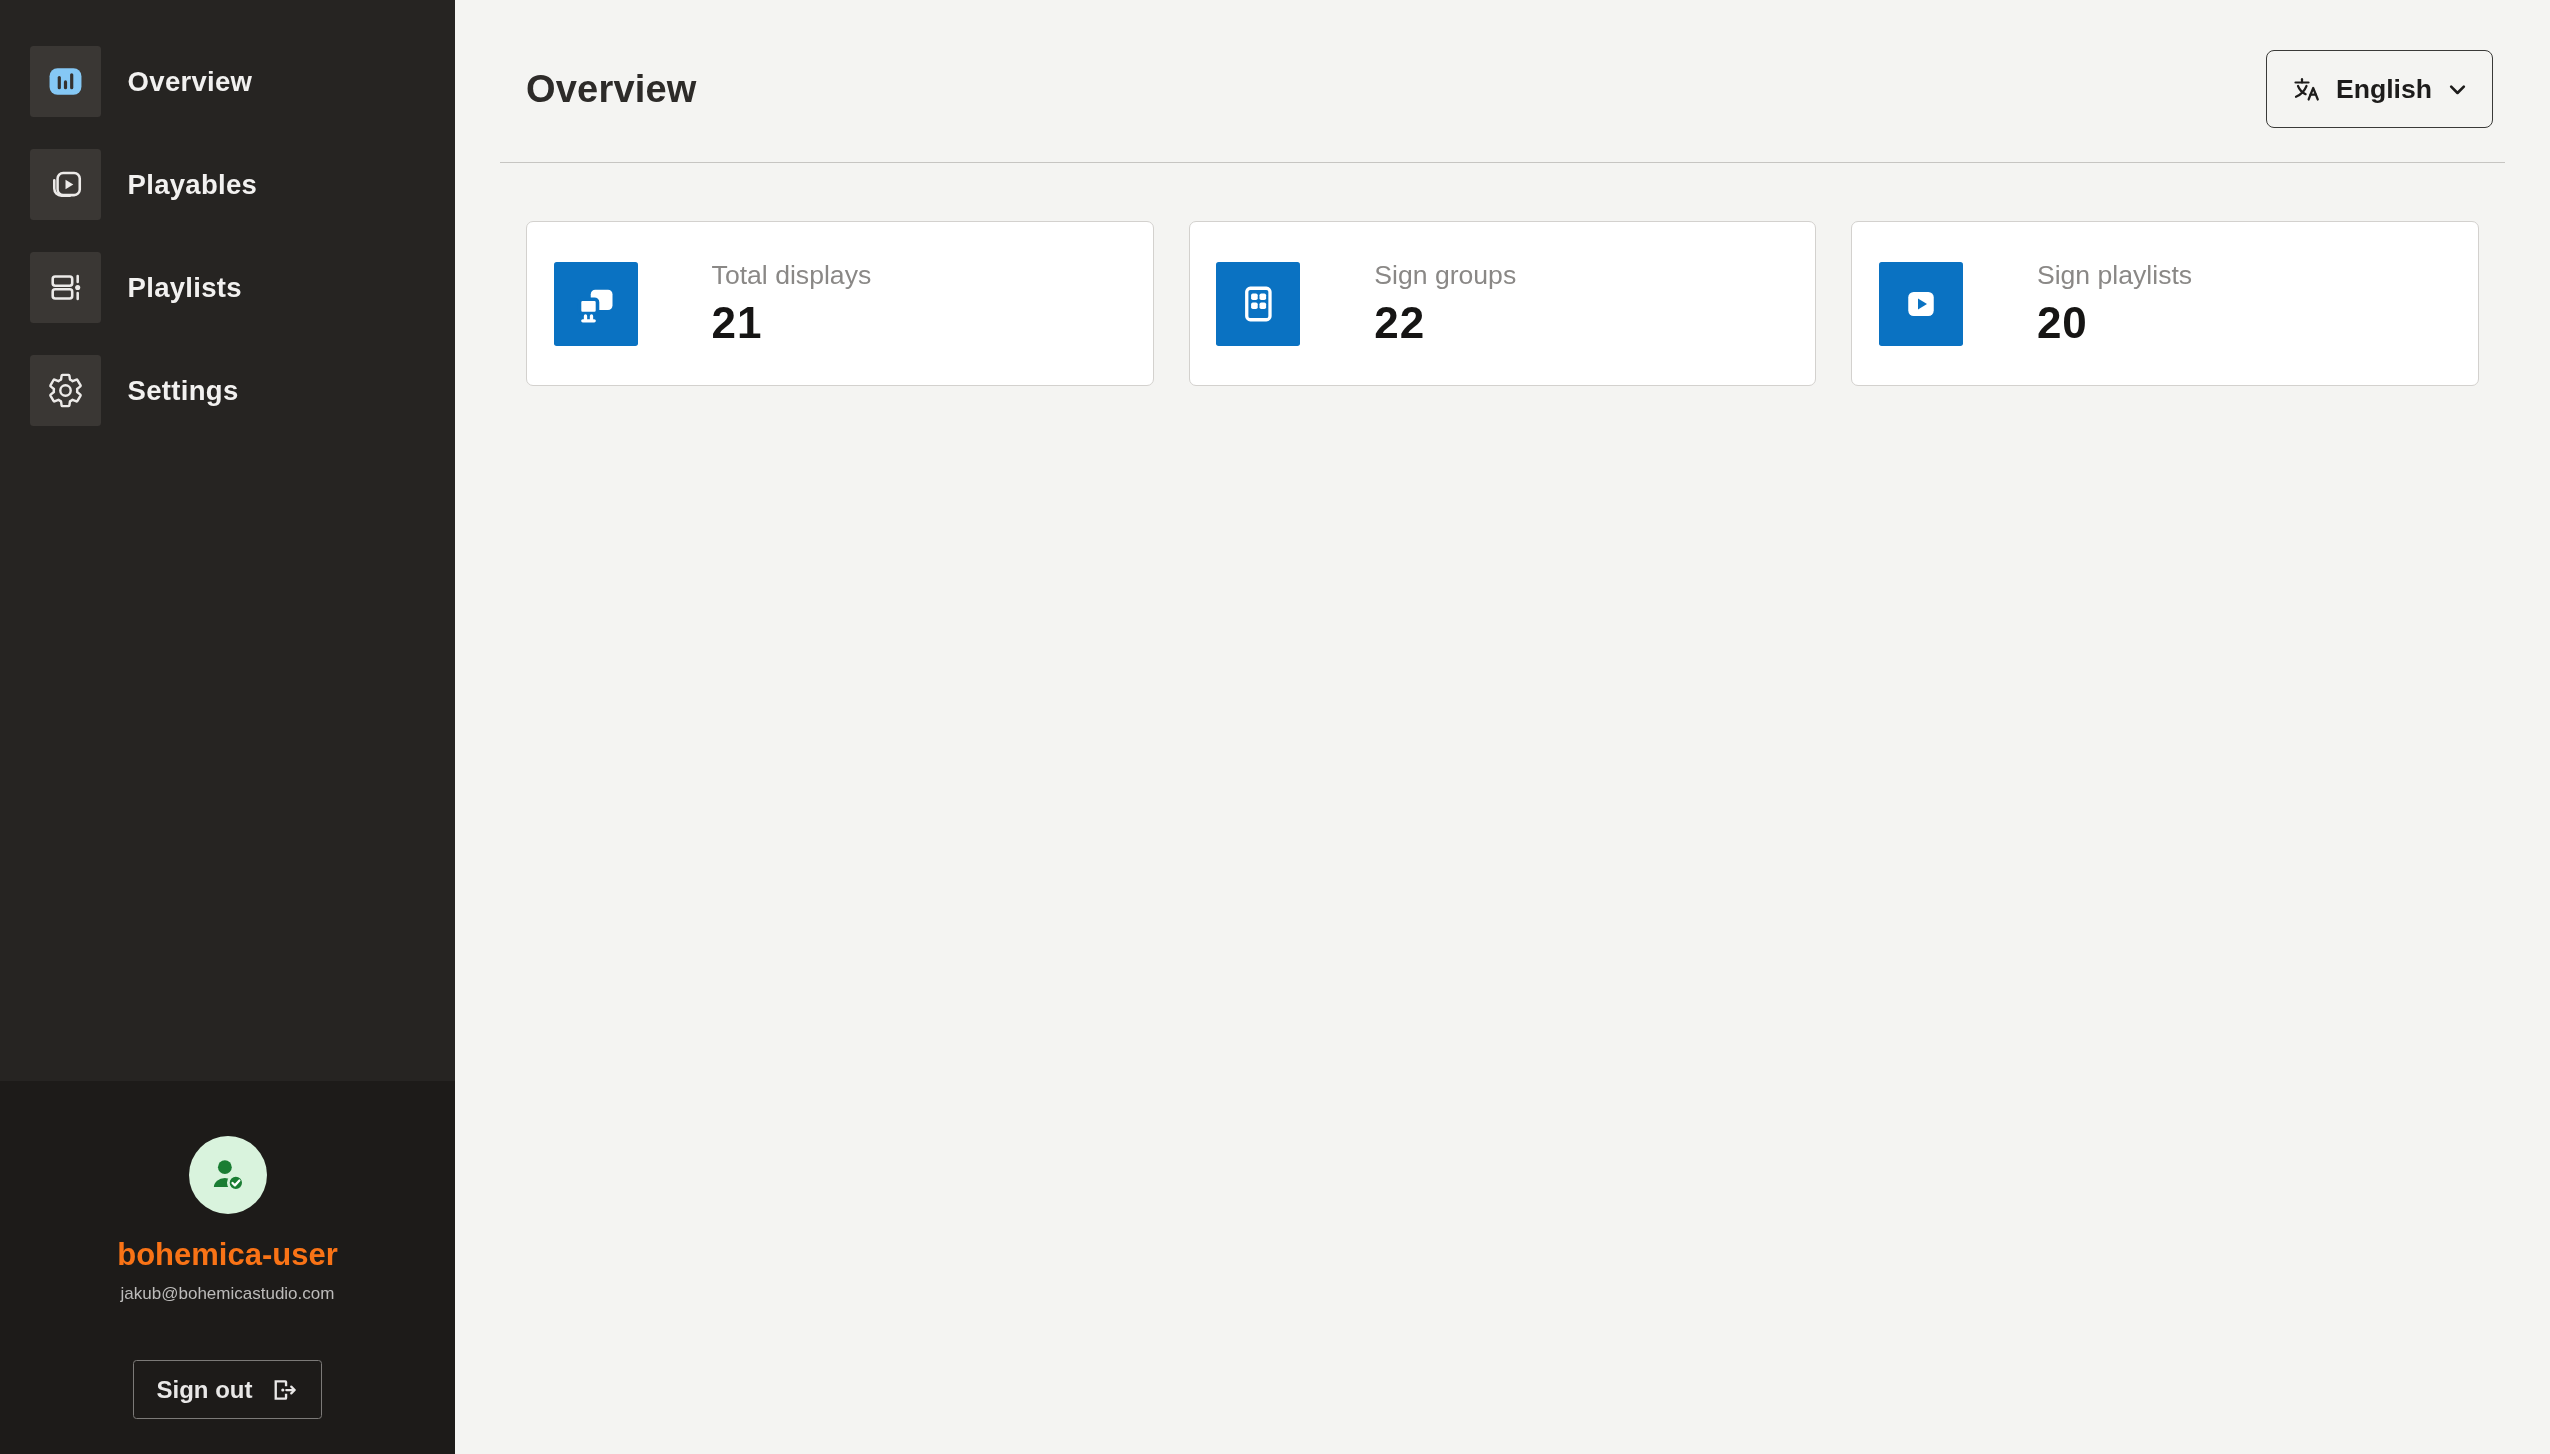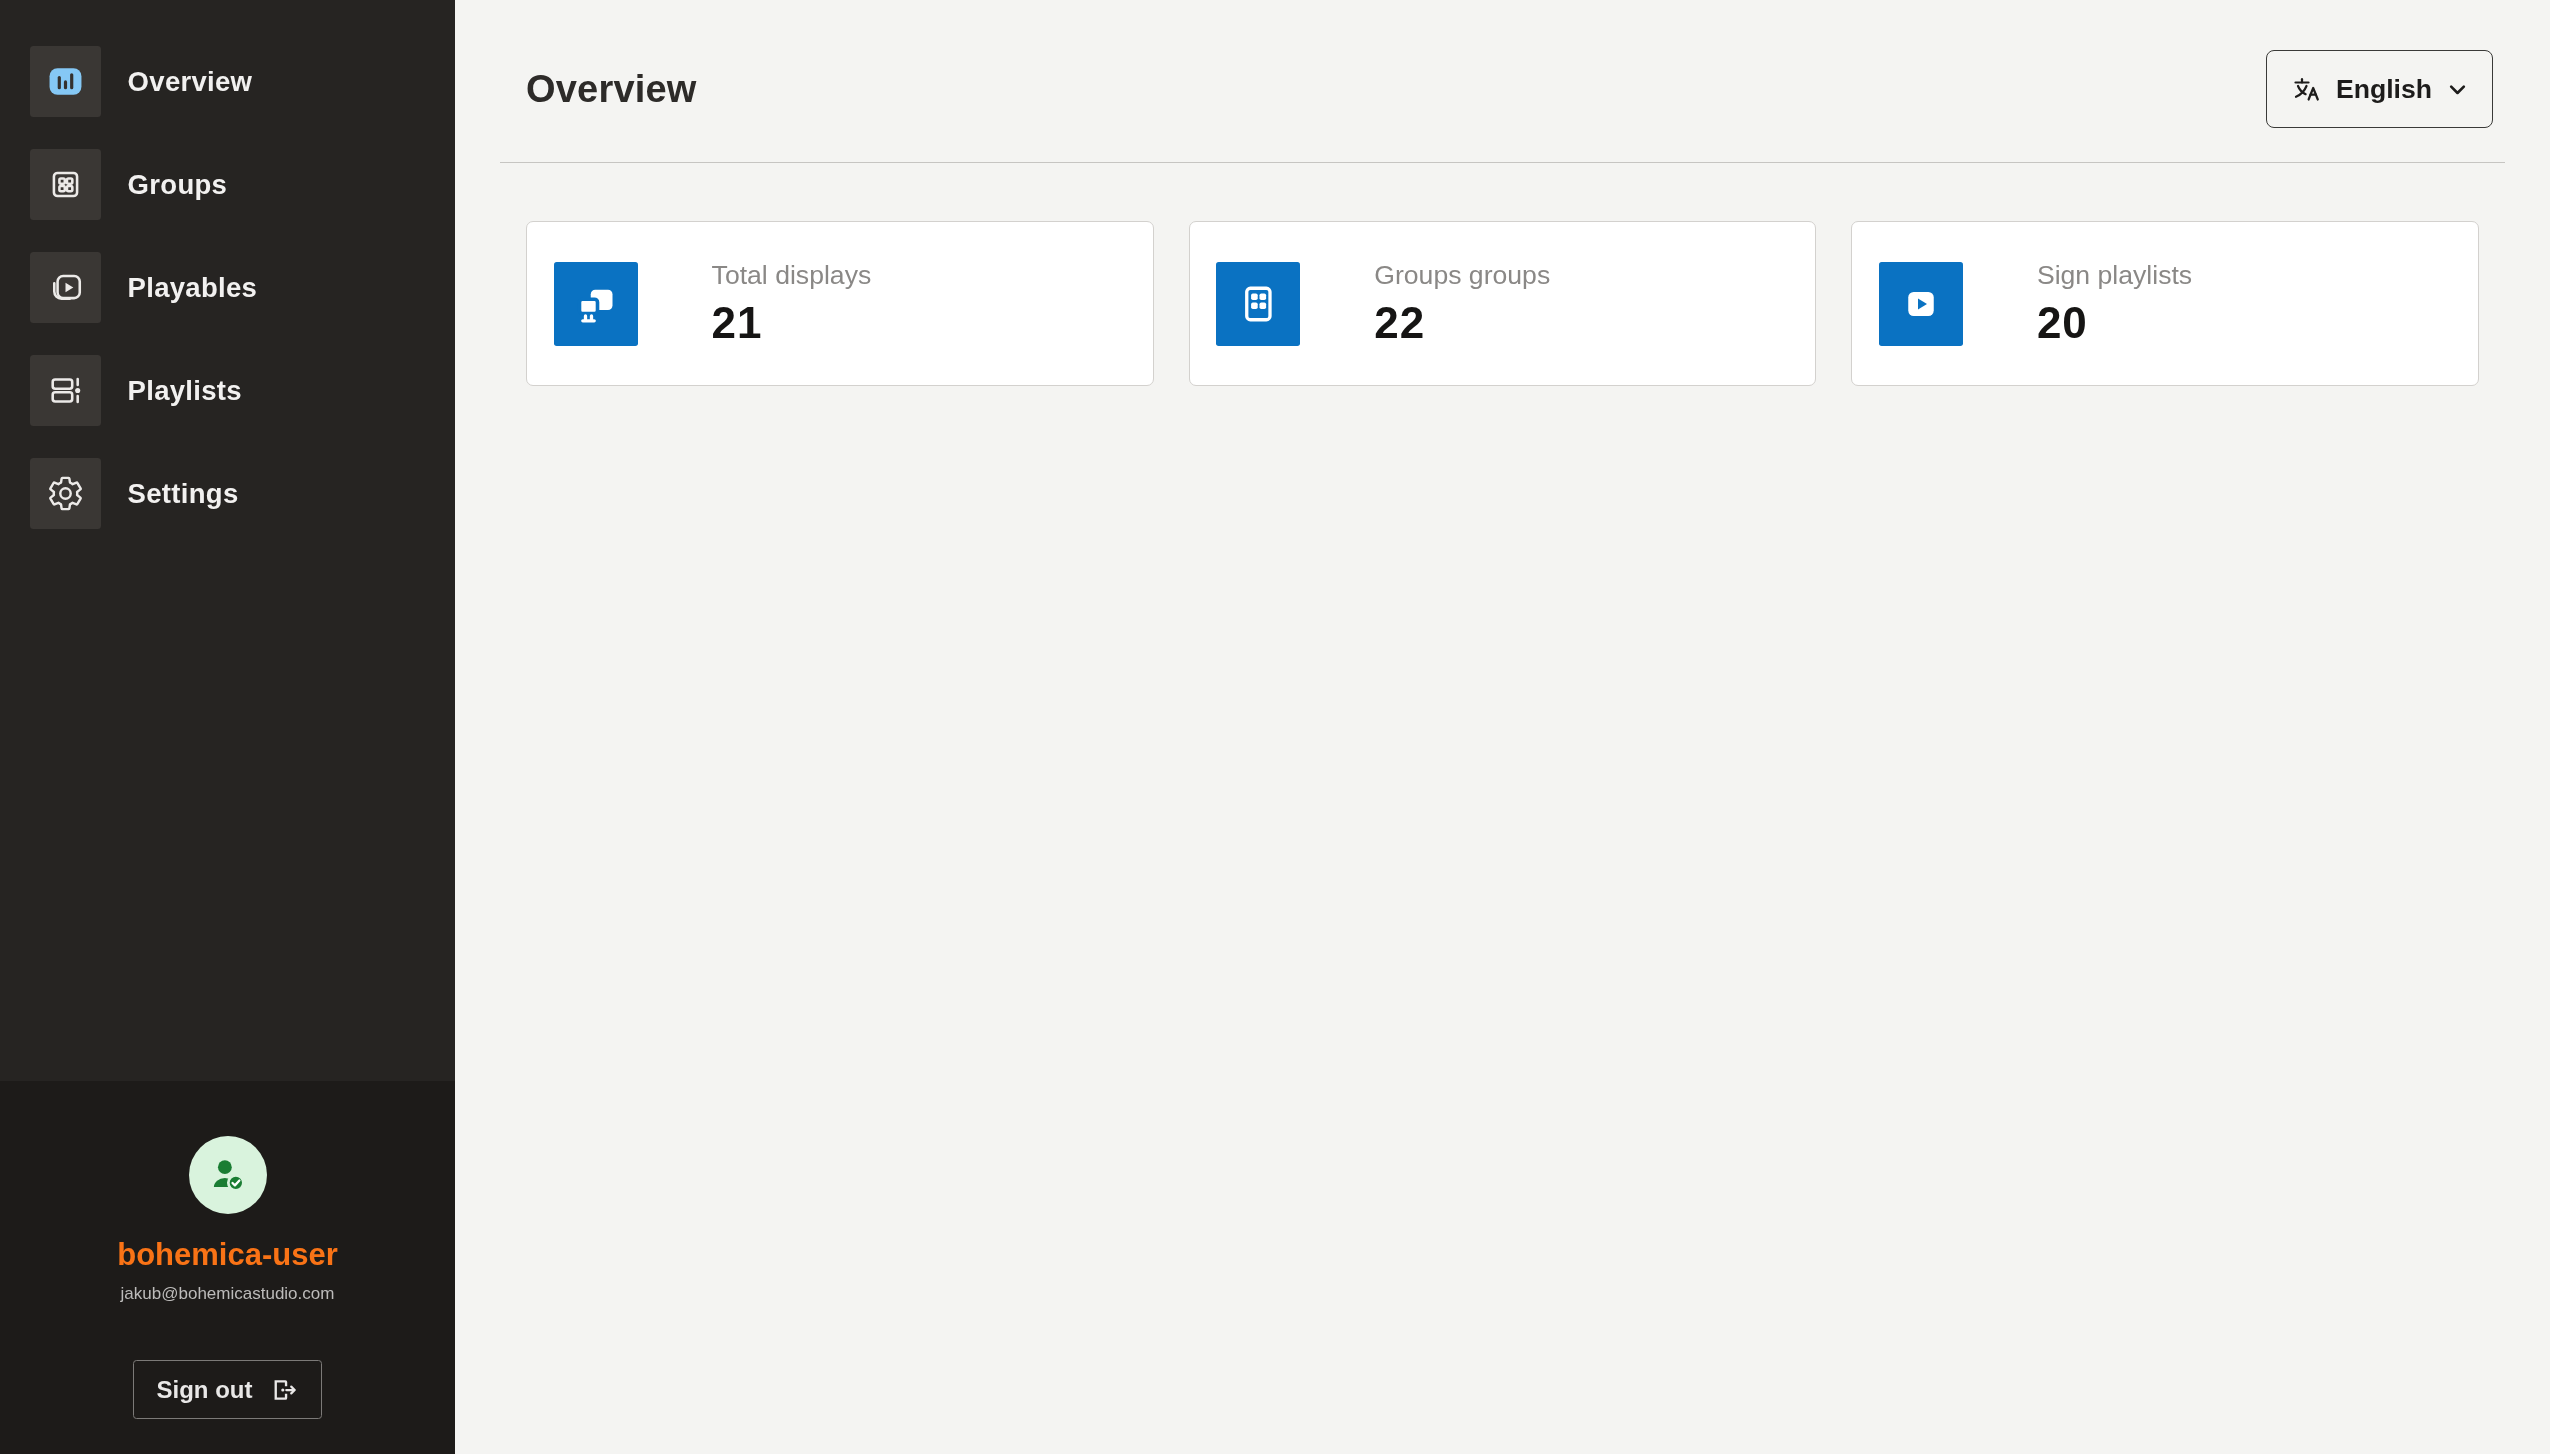--- a/index.html
+++ b/index.html
@@ -121,32 +121,20 @@
             <line x1="15" y1="17.5" x2="15" y2="29"></line>
             <line x1="22" y1="22.5" x2="22" y2="29"></line>
             <line x1="29" y1="14.5" x2="29" y2="29"></line>
           </g>
         </svg>
       </span>
       <span class="nav-label">Overview</span>
     </div>
 
 
-    <div class="nav-item">
-      <span class="tile">
-        <svg width="39" height="39" viewBox="0 0 32 32" fill="none" stroke="#eceae8" stroke-width="2.1" stroke-linejoin="round">
-          <rect x="6.5" y="6.5" width="19" height="19" rx="3"></rect>
-          <rect x="11" y="11" width="4.4" height="4.4" rx="1.2"></rect>
-          <rect x="17.2" y="11" width="4.4" height="4.4" rx="1.2"></rect>
-          <rect x="11" y="17.2" width="4.4" height="4.4" rx="1.2"></rect>
-          <rect x="17.2" y="17.2" width="4.4" height="4.4" rx="1.2"></rect>
-        </svg>
-      </span>
-      <span class="nav-label">Groups</span>
-    </div>
 
     <div class="nav-item">
       <span class="tile">
         <svg width="39" height="39" viewBox="0 0 32 32" fill="none" stroke="#eceae8" stroke-width="2.1" stroke-linecap="round" stroke-linejoin="round">
           <path d="M6.8 12.5v6.8a5.9 5.9 0 0 0 5.9 5.9h6.8"></path>
           <rect x="9.5" y="6.5" width="18.2" height="18.2" rx="4.6"></rect>
           <path d="M16 12.1l6.4 3.9-6.4 3.9z" fill="#eceae8" stroke="none"></path>
         </svg>
       </span>
       <span class="nav-label">Playables</span>
@@ -252,21 +240,21 @@
       <span class="card-tile">
         <svg width="48" height="48" viewBox="0 0 32 32" fill="none">
           <rect x="8.5" y="5.5" width="15.5" height="21" rx="2.4" stroke="#ffffff" stroke-width="2.2"></rect>
           <rect x="11.4" y="9" width="4.4" height="4.4" rx="1.2" fill="#ffffff"></rect>
           <rect x="17" y="9" width="4.4" height="4.4" rx="1.2" fill="#ffffff"></rect>
           <rect x="11.4" y="15" width="4.4" height="4.4" rx="1.2" fill="#ffffff"></rect>
           <rect x="17" y="15" width="4.4" height="4.4" rx="1.2" fill="#ffffff"></rect>
         </svg>
       </span>
       <span class="card-text">
-        <span class="card-label">Groups groups</span>
+        <span class="card-label">Sign groups</span>
         <span class="card-value">22</span>
       </span>
     </div>
 
     <div class="card">
       <span class="card-tile">
         <svg width="48" height="48" viewBox="0 0 32 32">
           <rect x="7.5" y="8" width="17" height="16" rx="3.6" fill="#ffffff"></rect>
           <path d="M14 12.4l6 3.6-6 3.6z" fill="#0a72c2"></path>
         </svg>

